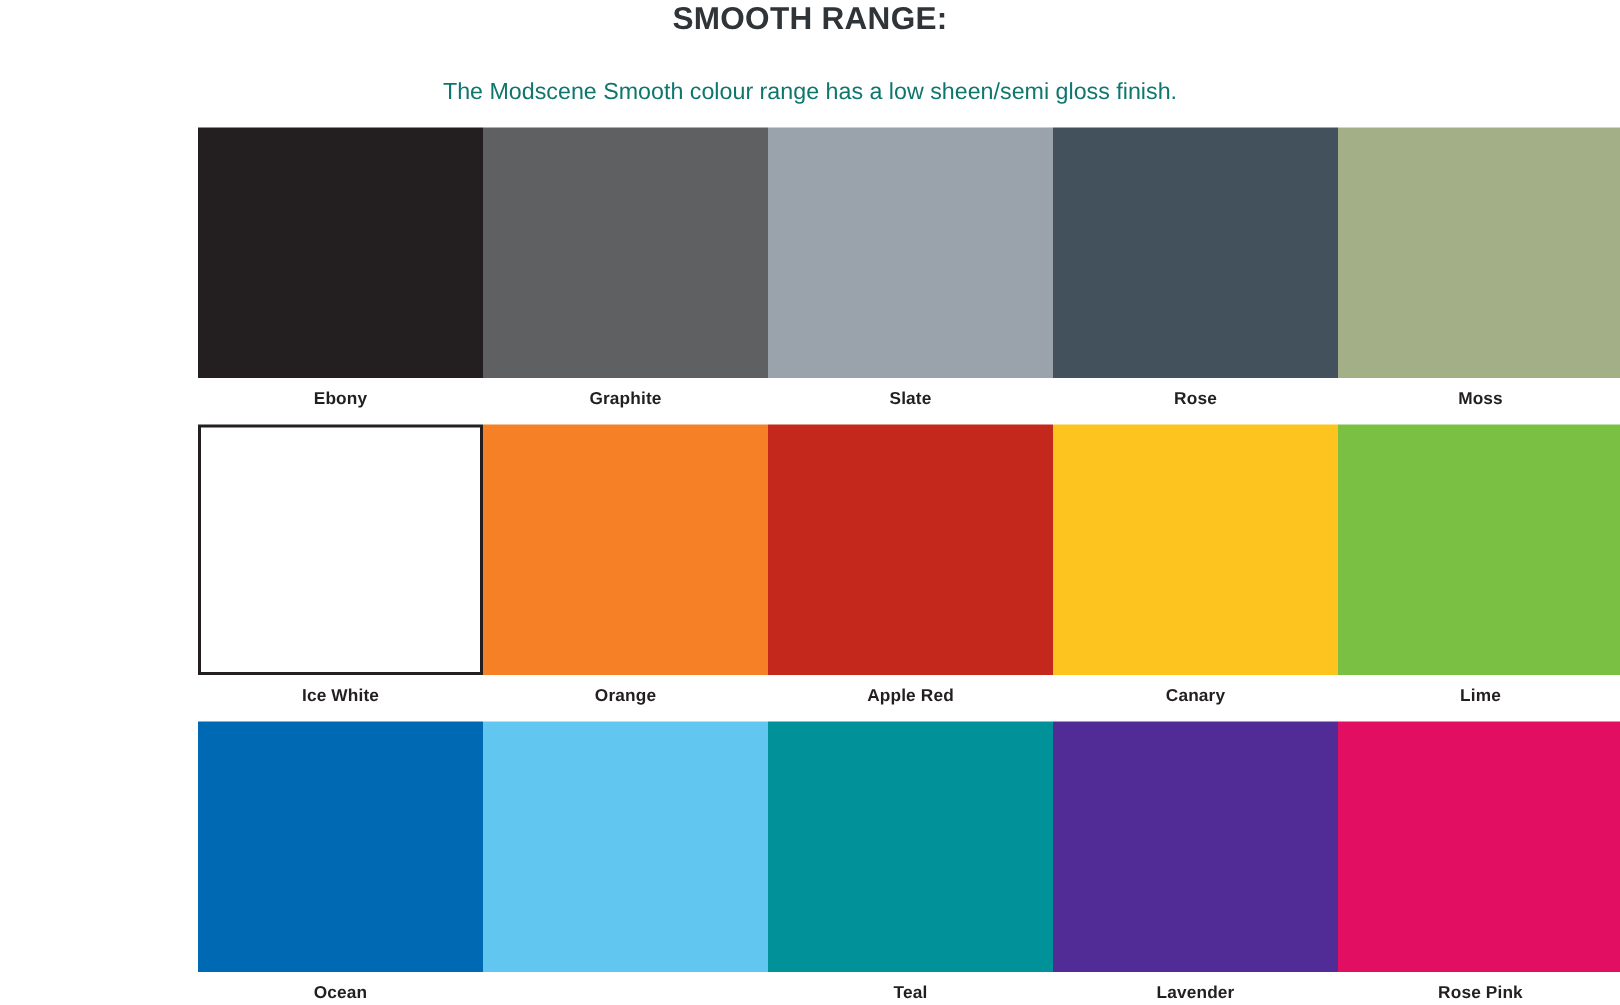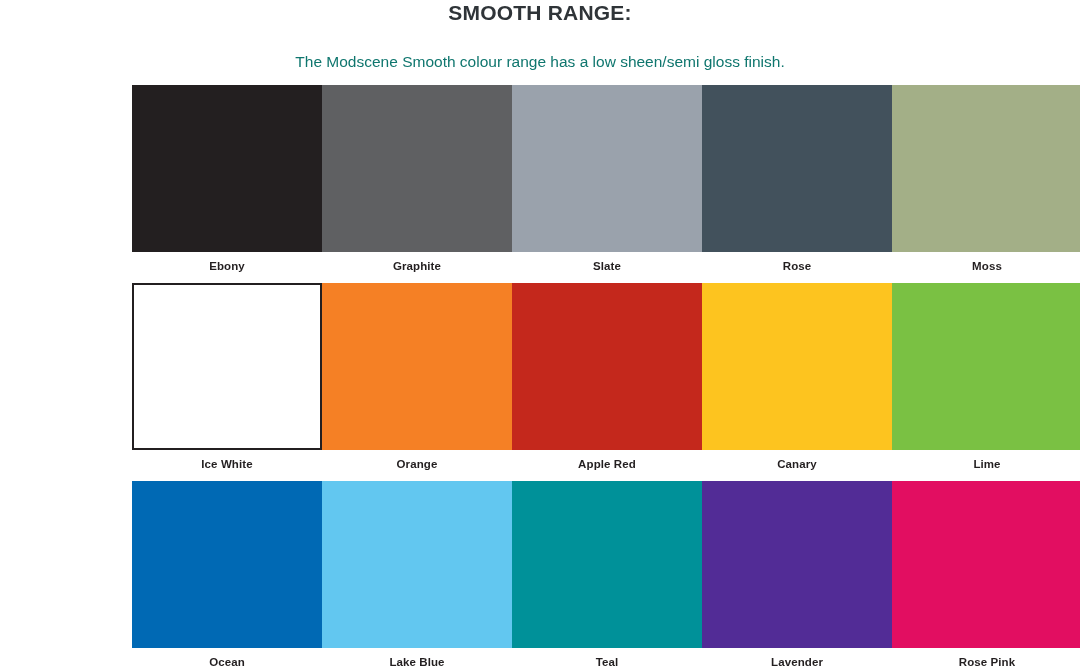--- a/index.html
+++ b/index.html
@@ -152,21 +152,20 @@
           <span class="swatch-label">Lime</span>
         </div>
       </div>
       <div class="swatch-row">
         <div class="swatch-cell">
           <div class="swatch-chip" style="background-color: rgb(0, 105, 180);"></div>
           <span class="swatch-label">Ocean</span>
         </div>
         <div class="swatch-cell">
           <div class="swatch-chip" style="background-color: rgb(98, 199, 240);"></div>
-          <span class="swatch-label">Lake Blue</span>
         </div>
         <div class="swatch-cell">
           <div class="swatch-chip" style="background-color: rgb(0, 145, 153);"></div>
           <span class="swatch-label">Teal</span>
         </div>
         <div class="swatch-cell">
           <div class="swatch-chip" style="background-color: rgb(82, 44, 150);"></div>
           <span class="swatch-label">Lavender</span>
         </div>
         <div class="swatch-cell">

